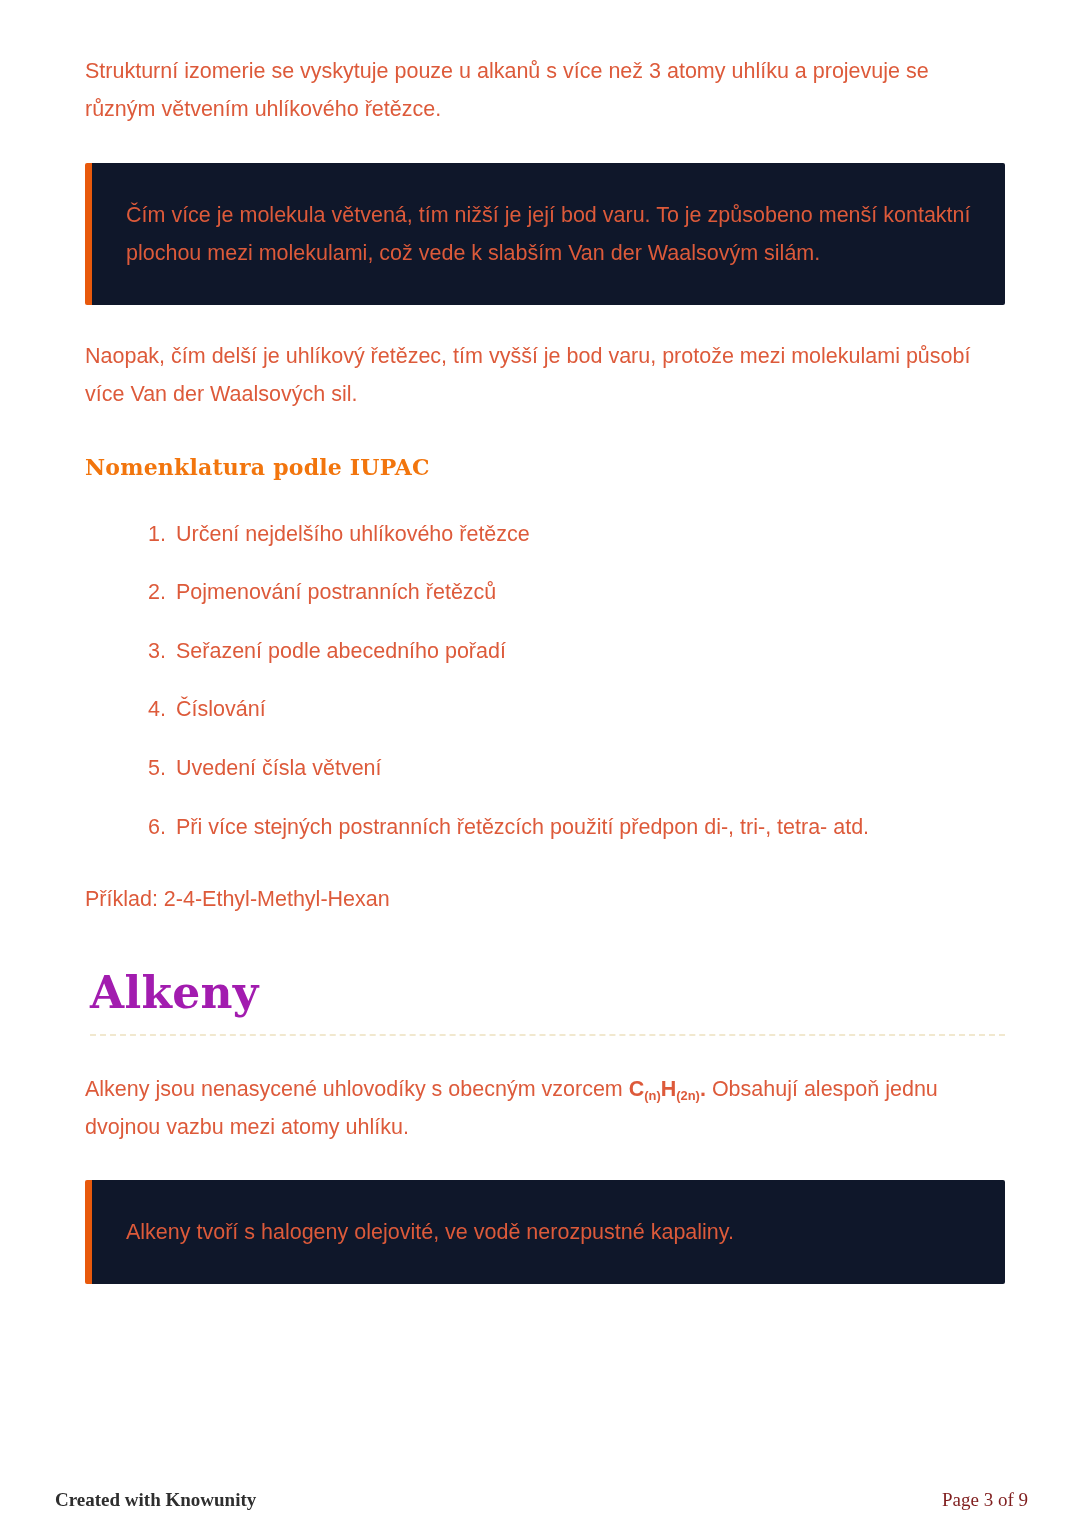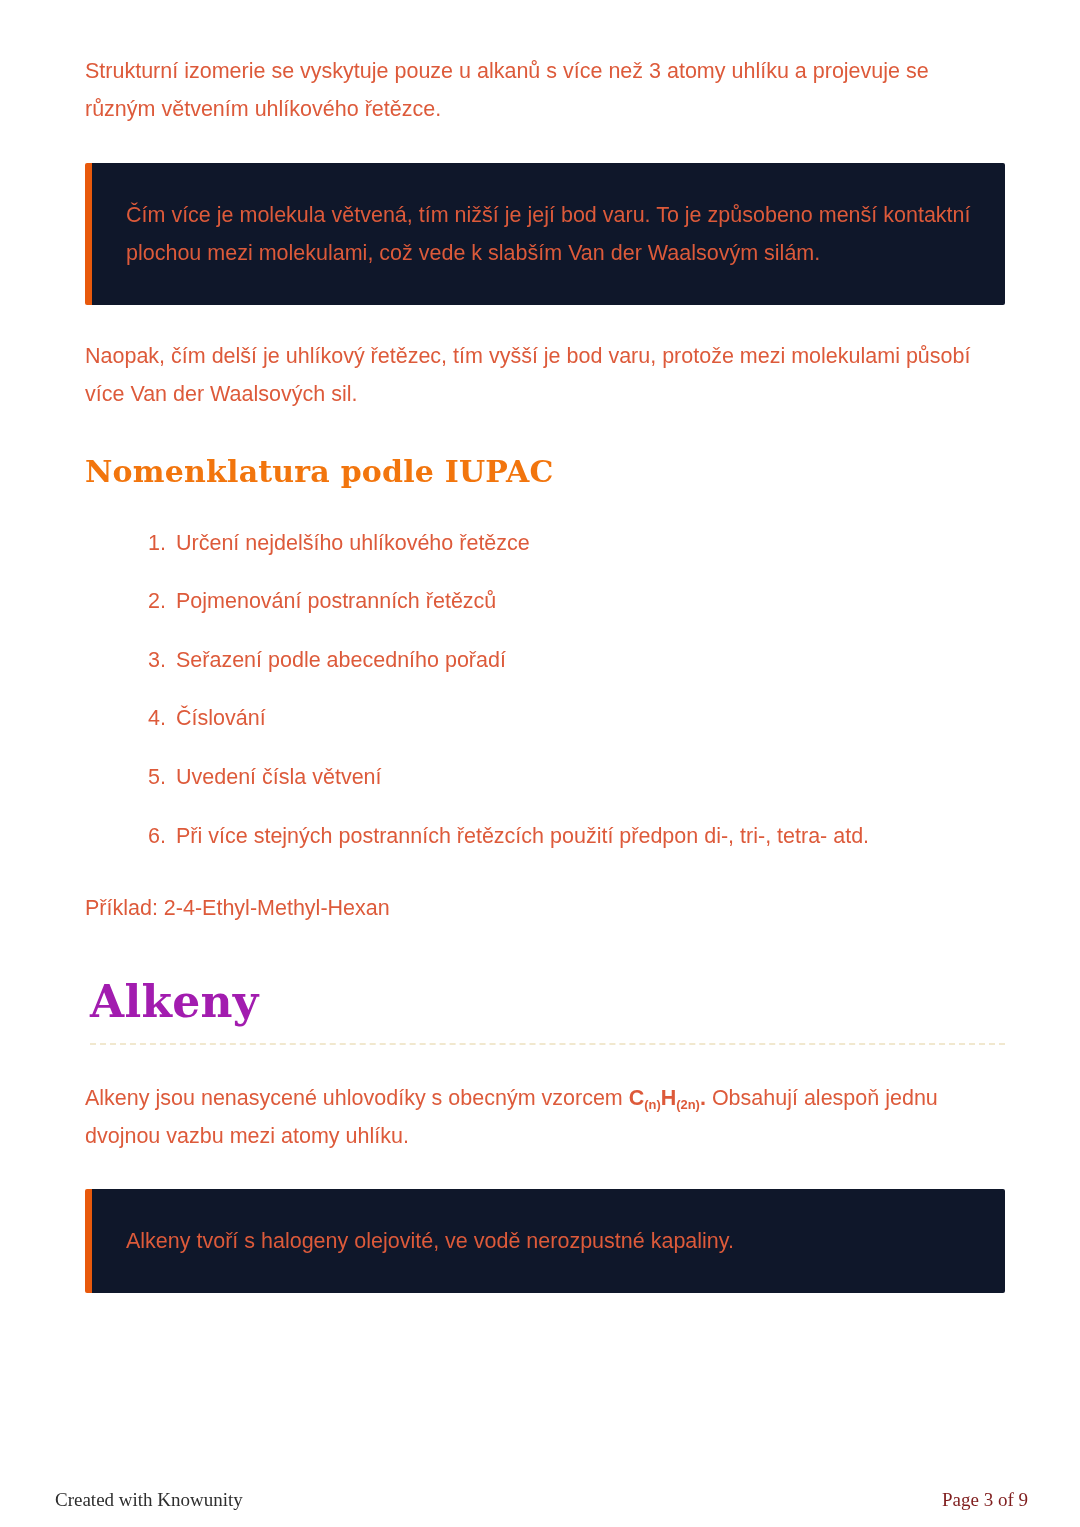--- a/index.html
+++ b/index.html
@@ -39,21 +39,21 @@
   }
   .callout .callout-text {
     color: #dd5a3a;
     font-size: 21.5px;
     line-height: 1.78;
   }
 
   h2.section-heading {
     font-family: "DejaVu Serif", "Liberation Serif", serif;
     font-weight: 700;
-    font-size: 30px;
+    font-size: 22px;
     color: #f2750d;
     margin: 40px 0 28px 0;
     letter-spacing: 0.2px;
   }
 
   h1.main-heading {
     font-family: "DejaVu Serif", "Liberation Serif", serif;
     font-weight: 700;
     font-size: 44px;
     color: #a21caf;
@@ -96,21 +96,21 @@
     right: 52px;
     bottom: 16px;
     display: flex;
     justify-content: space-between;
     align-items: baseline;
     font-family: "Liberation Serif", serif;
     font-size: 19px;
   }
   .footer .footer-left {
     color: #2e2e2e;
-    font-weight: 400;
+    font-weight: 700;
     text-align: right;
   }
   .footer .footer-right {
     color: #7f1d1d;
   }
 </style>
 </head>
 <body>
 
 <div class="content">

